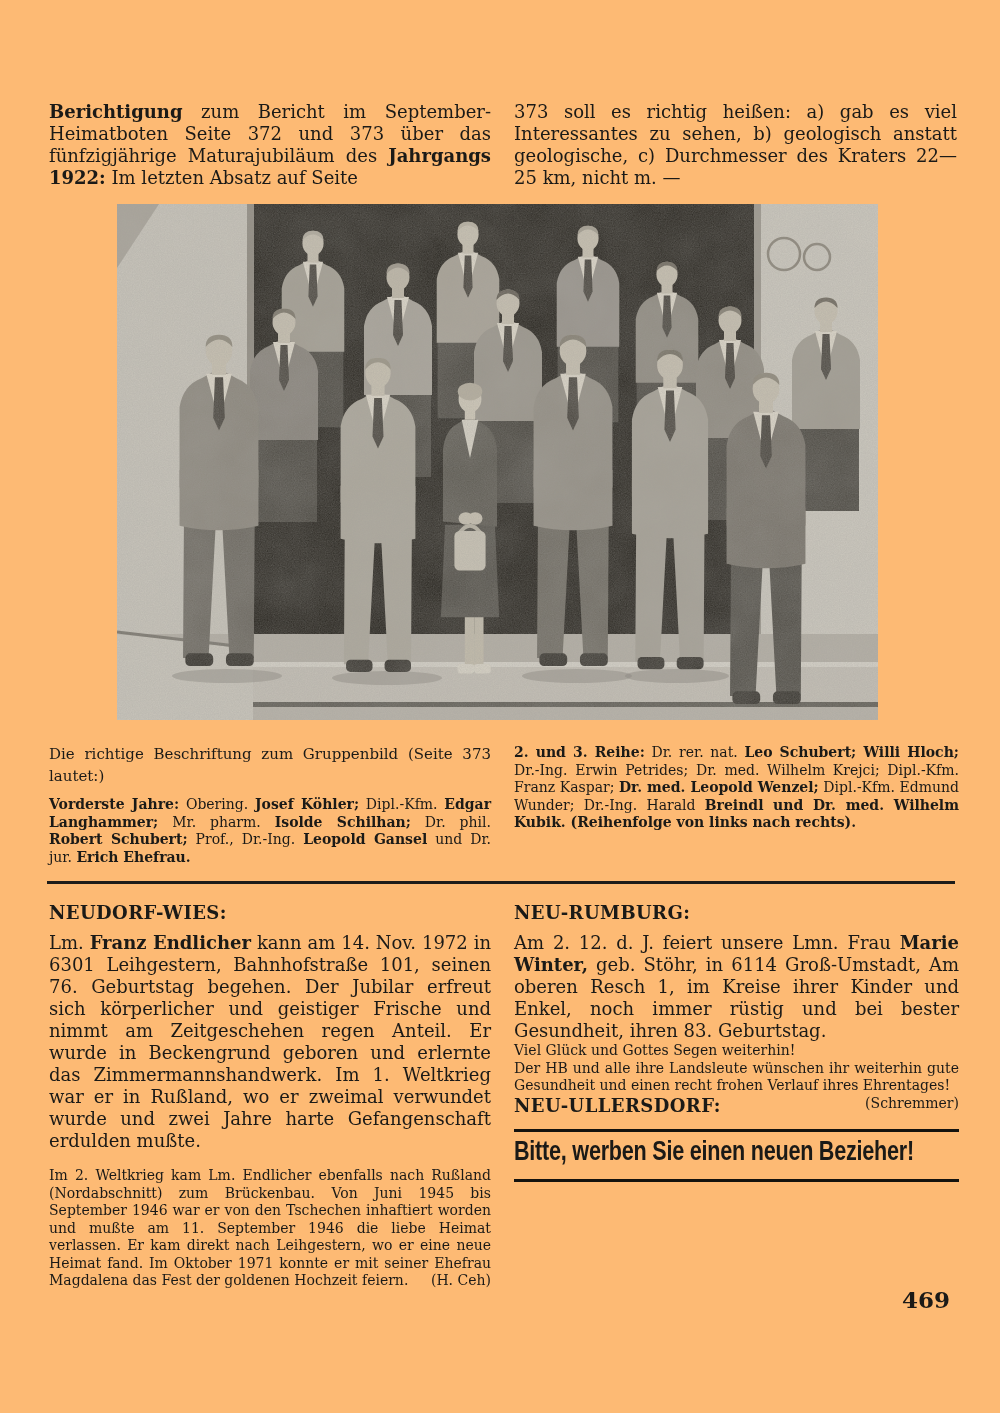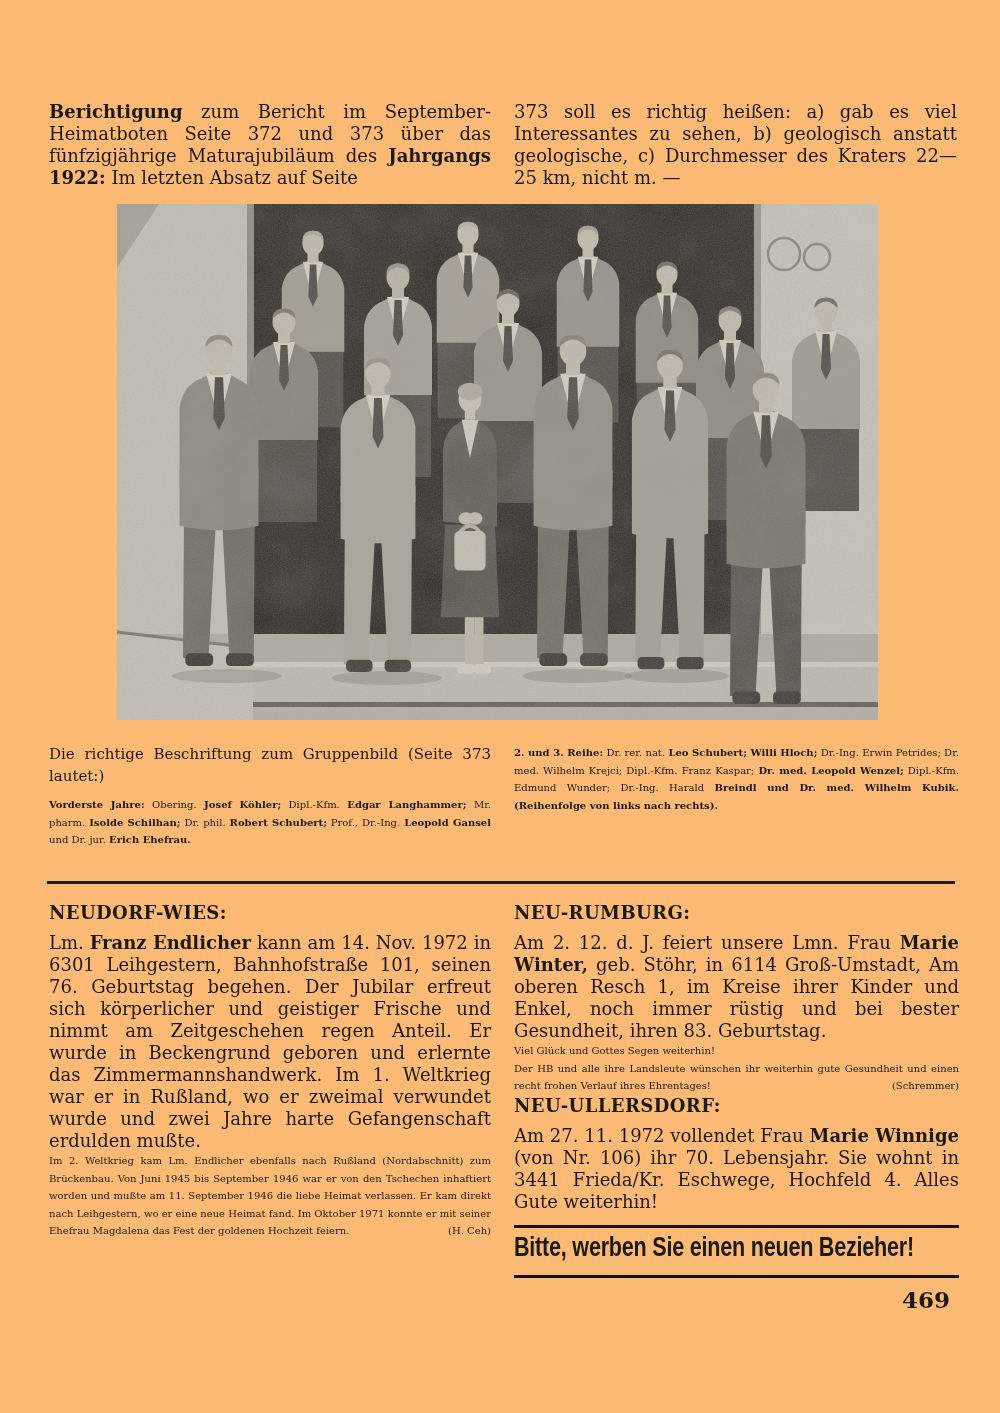--- a/index.html
+++ b/index.html
@@ -2,25 +2,25 @@
 <html lang="de"><head>
 <meta charset="utf-8">
 <style>
   html,body{margin:0;padding:0;background:#e9e7e1;}
   .page{position:relative;width:1000px;height:1413px;margin:0 auto;background:#fdba74;
         font-family:"DejaVu Serif","Liberation Serif",serif;color:#1b1a17;overflow:hidden;}
   p{margin:0;text-align:justify;}
   b{font-weight:700;}
   .abs{position:absolute;}
   .body-text{font-size:18px;line-height:22px;}
-  .small-text{font-size:10px;line-height:17.5px;}
+  .small-text{font-size:14px;line-height:17.5px;}
   .cap-intro{font-size:15px;line-height:21.5px;margin-bottom:9px;}
   h2.sec-head{font-size:18px;line-height:22px;font-weight:700;letter-spacing:.4px;margin:0 0 8px 0;}
   h2.sec-head.spaced{margin-top:0;}
-  .fine{margin-top:0;}
+  .fine{margin-top:15px;}
   .credit{float:right;}
   #corr-left{left:49px;top:101px;width:442px;}
   #corr-right{left:514px;top:101px;width:443px;}
   #photo-wrap{left:117px;top:204px;width:761px;height:516px;}
   #photo-wrap svg{display:block;}
   #cap-left{left:49px;top:744px;width:442px;}
   #cap-right{left:514px;top:744px;width:445px;}
   #divider{left:47px;top:881px;width:908px;height:3px;background:#1d1c19;}
   #sec-left{left:49px;top:902px;width:442px;}
   #sec-right{left:514px;top:902px;width:445px;}
@@ -174,21 +174,20 @@
   <div class="abs" id="sec-right">
     <h2 class="sec-head">NEU-RUMBURG:</h2>
     <p class="body-text">Am 2. 12. d. J. feiert unsere Lmn. Frau <b>Marie Winter,</b> geb. Stöhr, in 6114 Groß-Umstadt, Am oberen Resch 1, im Kreise ihrer Kinder und Enkel, noch immer rüstig und bei bester Gesundheit, ihren 83. Geburtstag.</p>
     <p class="small-text">Viel Glück und Gottes Segen weiterhin!</p>
     <p class="small-text">
       <span>Der HB und alle ihre Landsleute wünschen ihr weiterhin gute Gesundheit und einen recht frohen Verlauf ihres Ehrentages!</span>
       <span class="credit">(Schremmer)</span>
     </p>
 
     <h2 class="sec-head spaced">NEU-ULLERSDORF:</h2>
-    <p class="body-text">Am 27. 11. 1972 vollendet Frau <b>Marie Winnige</b> (von Nr. 106) ihr 70. Lebensjahr. Sie wohnt in 3441 Frieda/Kr. Eschwege, Hochfeld 4. Alles Gute weiterhin!</p>
 
     <div class="banner">
       <div class="banner-inner">Bitte, werben Sie einen neuen Bezieher!</div>
     </div>
   </div>
 
   <div class="abs pagenum">469</div>
 </div>
 
 </body></html>

